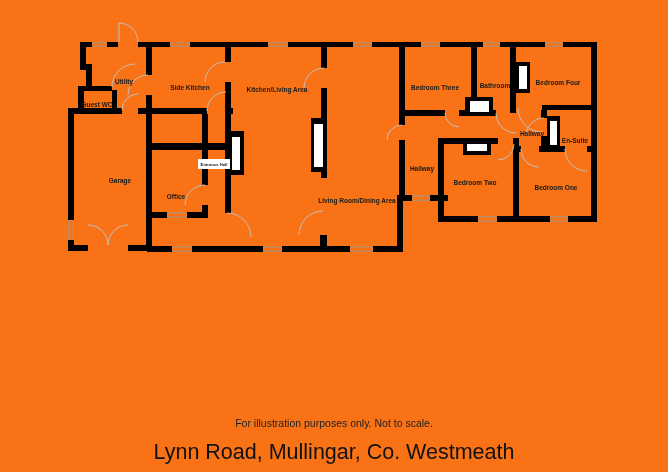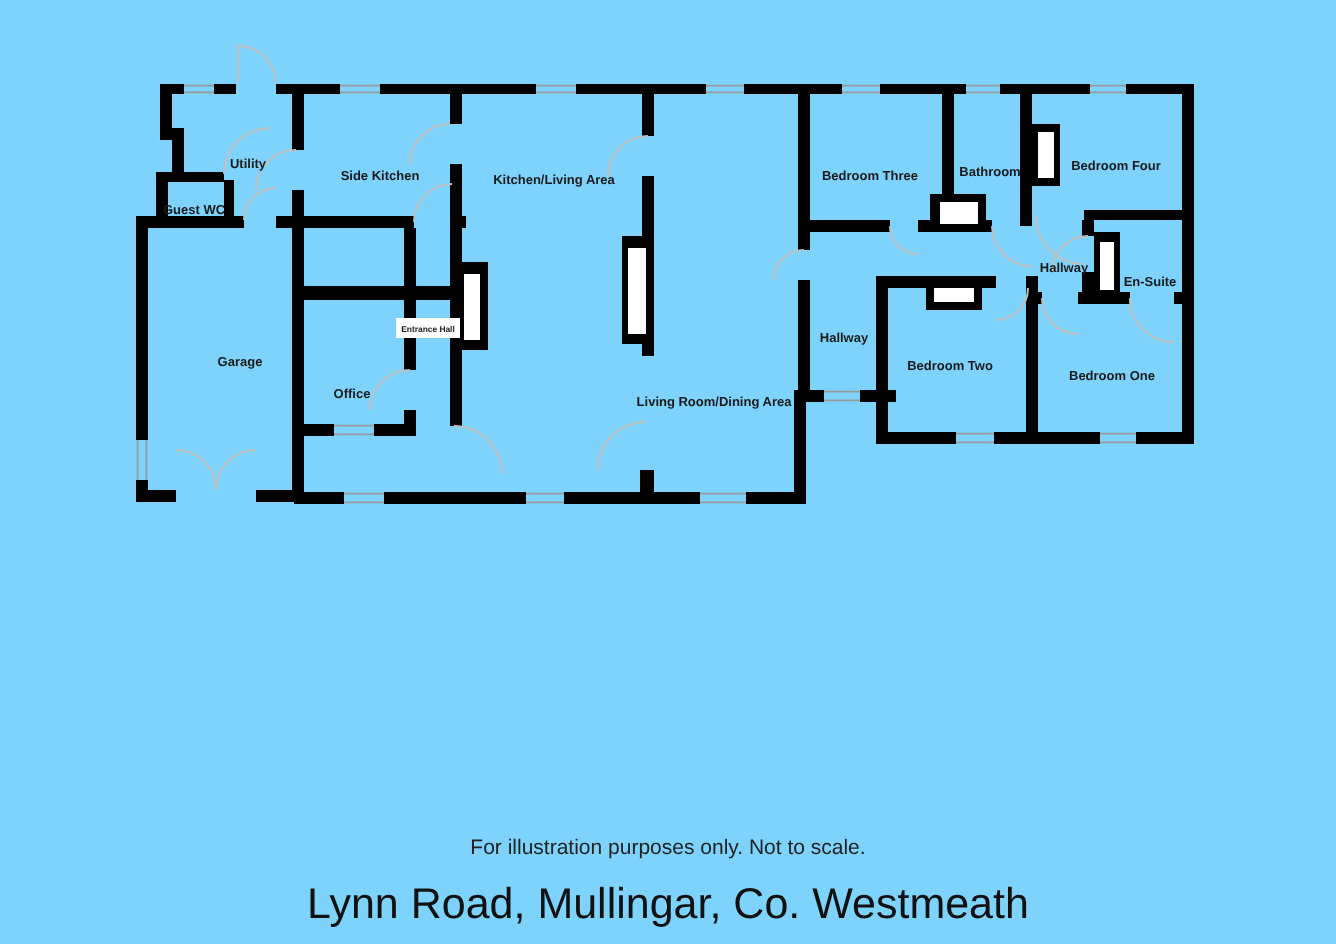--- a/index.html
+++ b/index.html
@@ -1,16 +1,16 @@
 <!DOCTYPE html>
 <html><head>
 <meta charset="utf-8">
 <style>
   html,body{margin:0;padding:0;background:#ffffff;}
-  .page{position:relative;width:668px;height:472px;background:#7dd3fc;overflow:hidden;
+  .page{position:relative;width:668px;height:472px;background:#f97316;overflow:hidden;
         font-family:"Liberation Sans", sans-serif;}
   svg text{font-family:"Liberation Sans", sans-serif;}
   .room-label{font-size:6.5px;font-weight:bold;fill:#1a1a1a;}
   .tiny-label{font-size:4.2px;font-weight:bold;fill:#1a1a1a;}
   .caption{font-size:10.5px;font-weight:normal;fill:#222222;}
   .address{font-size:21.5px;font-weight:normal;fill:#111111;}
 </style>
 </head>
 <body>
 

